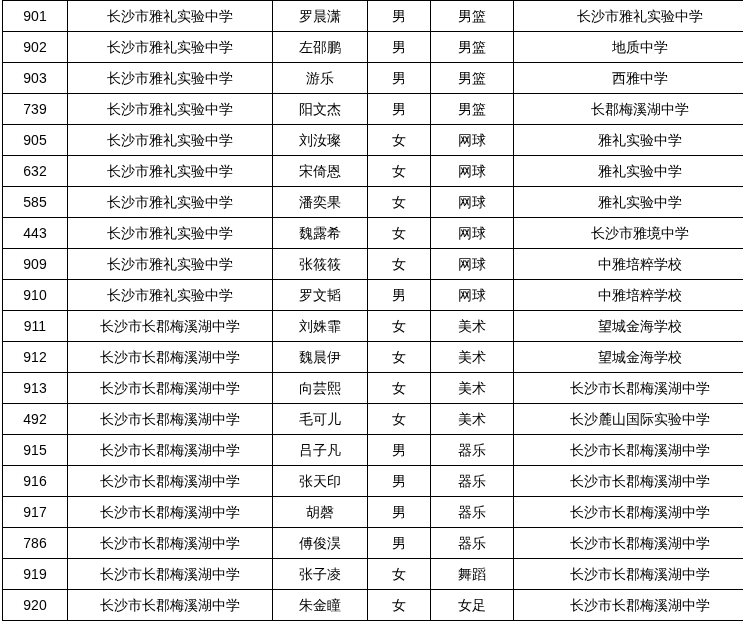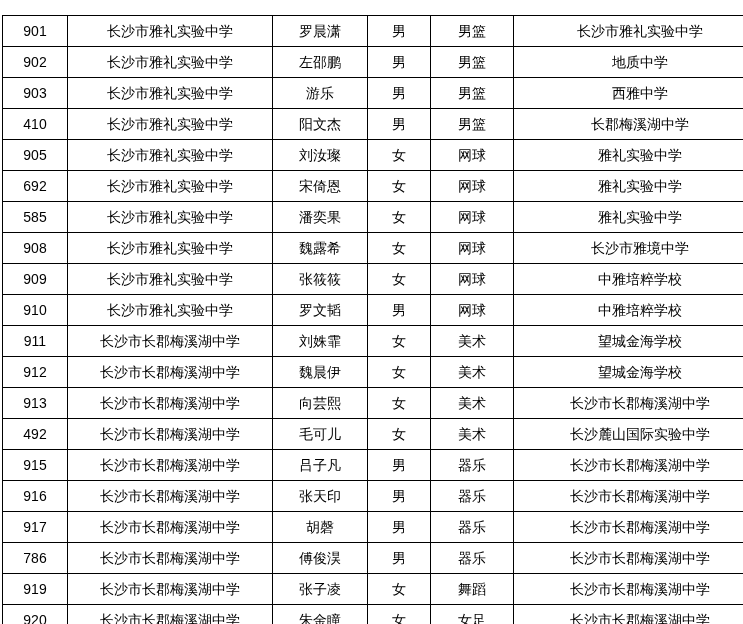--- a/index.html
+++ b/index.html
@@ -11,21 +11,21 @@
     width: 743px;
     height: 624px;
     font-family: "Liberation Sans", sans-serif;
     color: #000000;
     overflow: hidden;
   }
   .sheet {
     width: 743px;
     height: 624px;
     box-sizing: border-box;
-    padding: 15px 2px 0 2px;
+    padding: 0 2px 0 2px;
   }
   table.roster {
     border-collapse: collapse;
     table-layout: fixed;
     width: 739px;
     margin: 0;
   }
   table.roster td {
     border: 1px solid #000000;
     height: 30px;
@@ -83,53 +83,53 @@
         </tr>
         <tr>
           <td class="c-id">903</td>
           <td class="c-school">长沙市雅礼实验中学</td>
           <td class="c-name">游乐</td>
           <td class="c-gender">男</td>
           <td class="c-item">男篮</td>
           <td class="c-dest">西雅中学</td>
         </tr>
         <tr>
-          <td class="c-id">410</td>
+          <td class="c-id">739</td>
           <td class="c-school">长沙市雅礼实验中学</td>
           <td class="c-name">阳文杰</td>
           <td class="c-gender">男</td>
           <td class="c-item">男篮</td>
           <td class="c-dest">长郡梅溪湖中学</td>
         </tr>
         <tr>
           <td class="c-id">905</td>
           <td class="c-school">长沙市雅礼实验中学</td>
           <td class="c-name">刘汝璨</td>
           <td class="c-gender">女</td>
           <td class="c-item">网球</td>
           <td class="c-dest">雅礼实验中学</td>
         </tr>
         <tr>
-          <td class="c-id">692</td>
+          <td class="c-id">632</td>
           <td class="c-school">长沙市雅礼实验中学</td>
           <td class="c-name">宋倚恩</td>
           <td class="c-gender">女</td>
           <td class="c-item">网球</td>
           <td class="c-dest">雅礼实验中学</td>
         </tr>
         <tr>
           <td class="c-id">585</td>
           <td class="c-school">长沙市雅礼实验中学</td>
           <td class="c-name">潘奕果</td>
           <td class="c-gender">女</td>
           <td class="c-item">网球</td>
           <td class="c-dest">雅礼实验中学</td>
         </tr>
         <tr>
-          <td class="c-id">908</td>
+          <td class="c-id">443</td>
           <td class="c-school">长沙市雅礼实验中学</td>
           <td class="c-name">魏露希</td>
           <td class="c-gender">女</td>
           <td class="c-item">网球</td>
           <td class="c-dest">长沙市雅境中学</td>
         </tr>
         <tr>
           <td class="c-id">909</td>
           <td class="c-school">长沙市雅礼实验中学</td>
           <td class="c-name">张筱筱</td>

